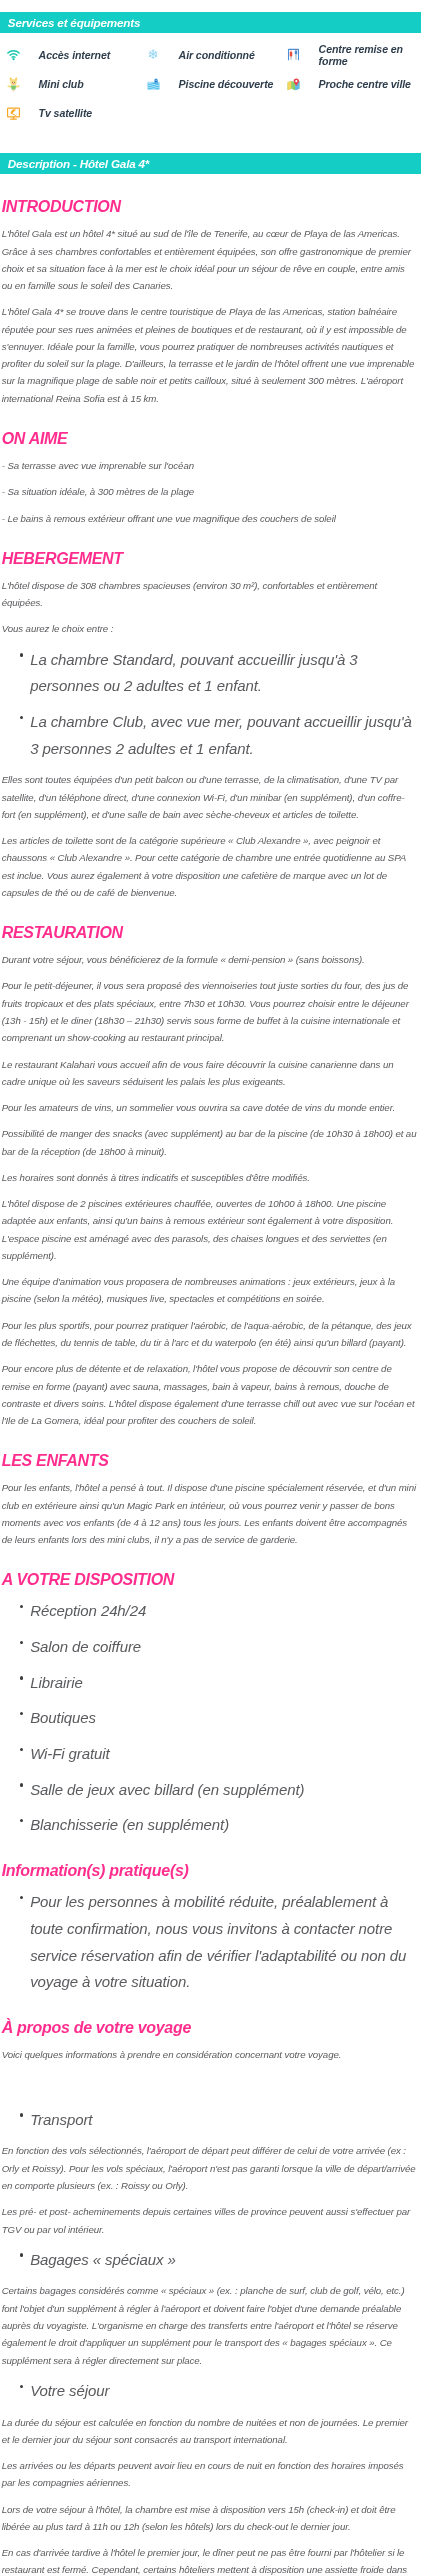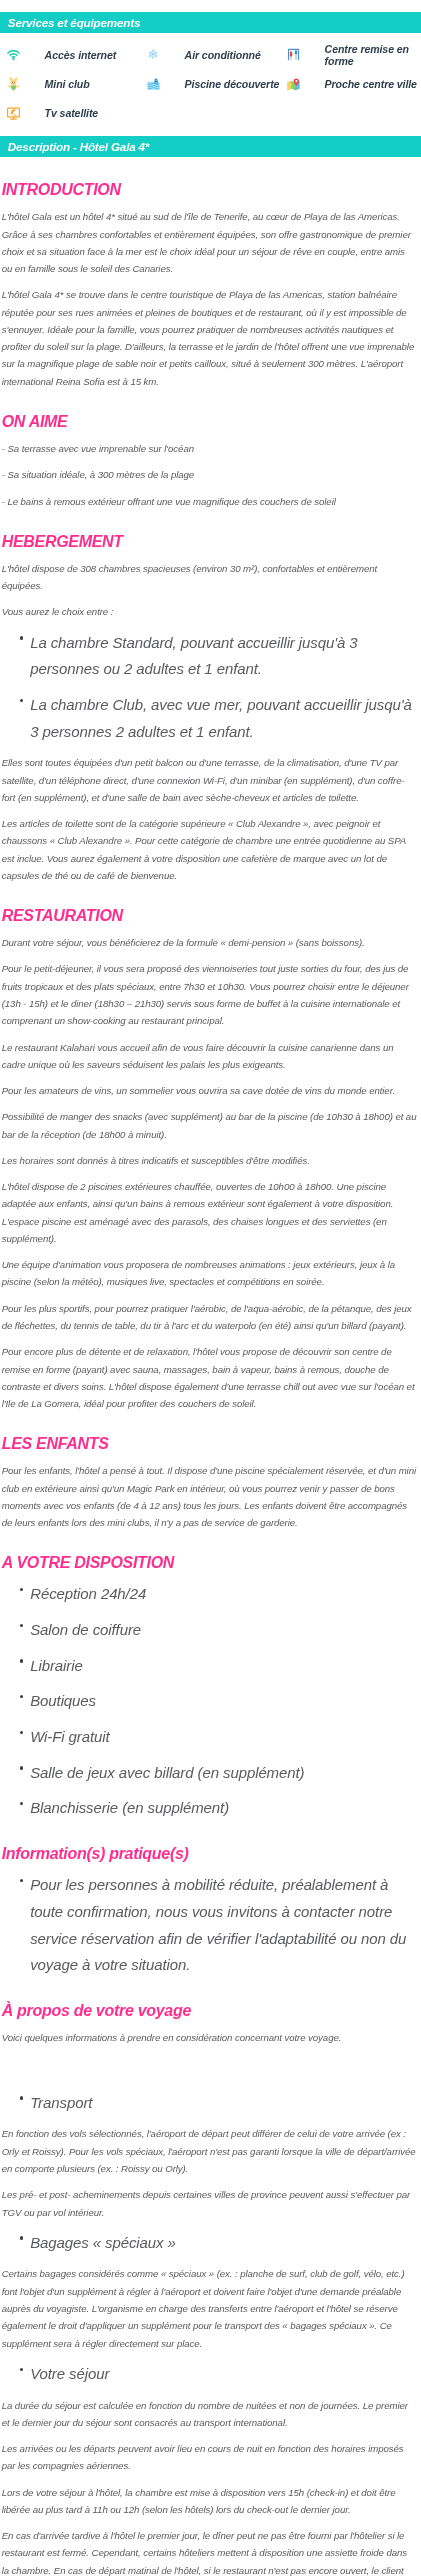--- a/index.html
+++ b/index.html
@@ -1,23 +1,23 @@
 <!DOCTYPE html>
 <html lang="fr" style="font-size:9px"><head>
 <meta charset="utf-8">
 <style>
   html,body{margin:0;padding:0;background:#ffffff;}
   .page{width:421px;font-family:"Liberation Sans",sans-serif;background:#fff;}
   .band{background:#14cdc4;color:#ffffff;font-style:italic;font-weight:bold;
         font-size:11.7px;padding:3.9px 7.8px;letter-spacing:-0.2px;}
   .band.services{margin-top:12px;}
-  .band.description{margin-top:9px;}
+  .band.description{margin-top:26px;}
   .services-grid{display:grid;grid-template-columns:140px 140px 1fr;
         padding:10px 2.2px 3.3px 5.6px;row-gap:6.7px;}
-  .service-item{display:flex;align-items:center;gap:24px;min-height:22px;}
+  .service-item{display:flex;align-items:center;gap:18px;min-height:22px;}
   .service-icon{width:15px;height:15px;flex:none;display:flex;align-items:center;justify-content:center;}
   .service-icon svg{display:block;}
   .service-label{font-weight:bold;font-style:italic;color:#2f3e4d;font-size:10.6px;letter-spacing:-0.1px;}
   .content{padding:1.1px 4.4px 14.5px 1.7px;}
   .content h2{color:#ff2e8e;font-style:italic;font-weight:bold;font-size:16px;
         margin:23px 0 5.6px;letter-spacing:-0.3px;}
   .content p{color:#5a5b5e;font-style:italic;font-size:9.7px;line-height:1.78;
         margin:9px 0;letter-spacing:-0.1px;}
   .bullet{display:flex;gap:7.2px;margin:9px 0 9px 18px;color:#5a5b5e;font-style:italic;
         font-size:15px;line-height:1.78;letter-spacing:-0.1px;}

